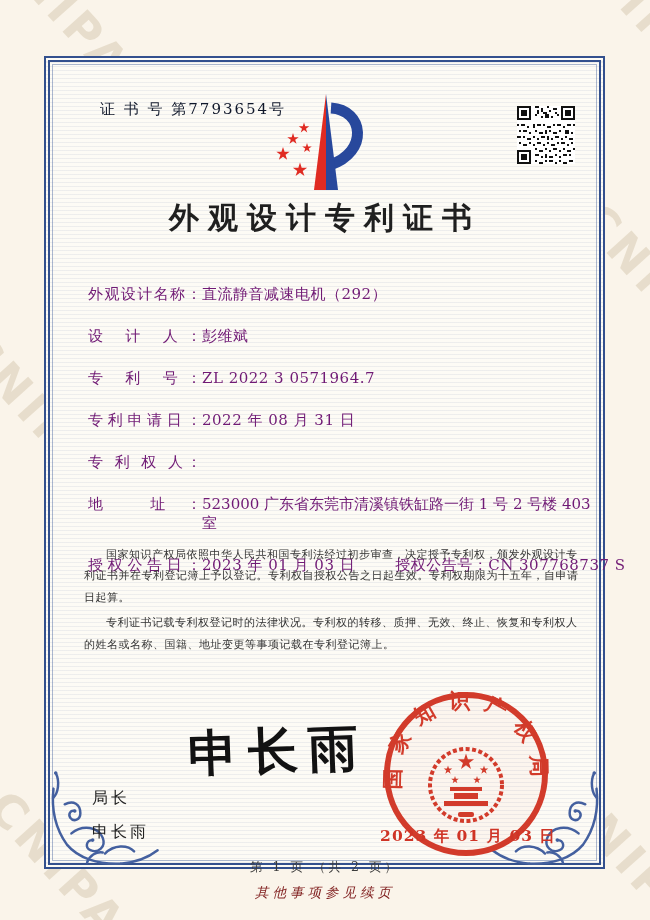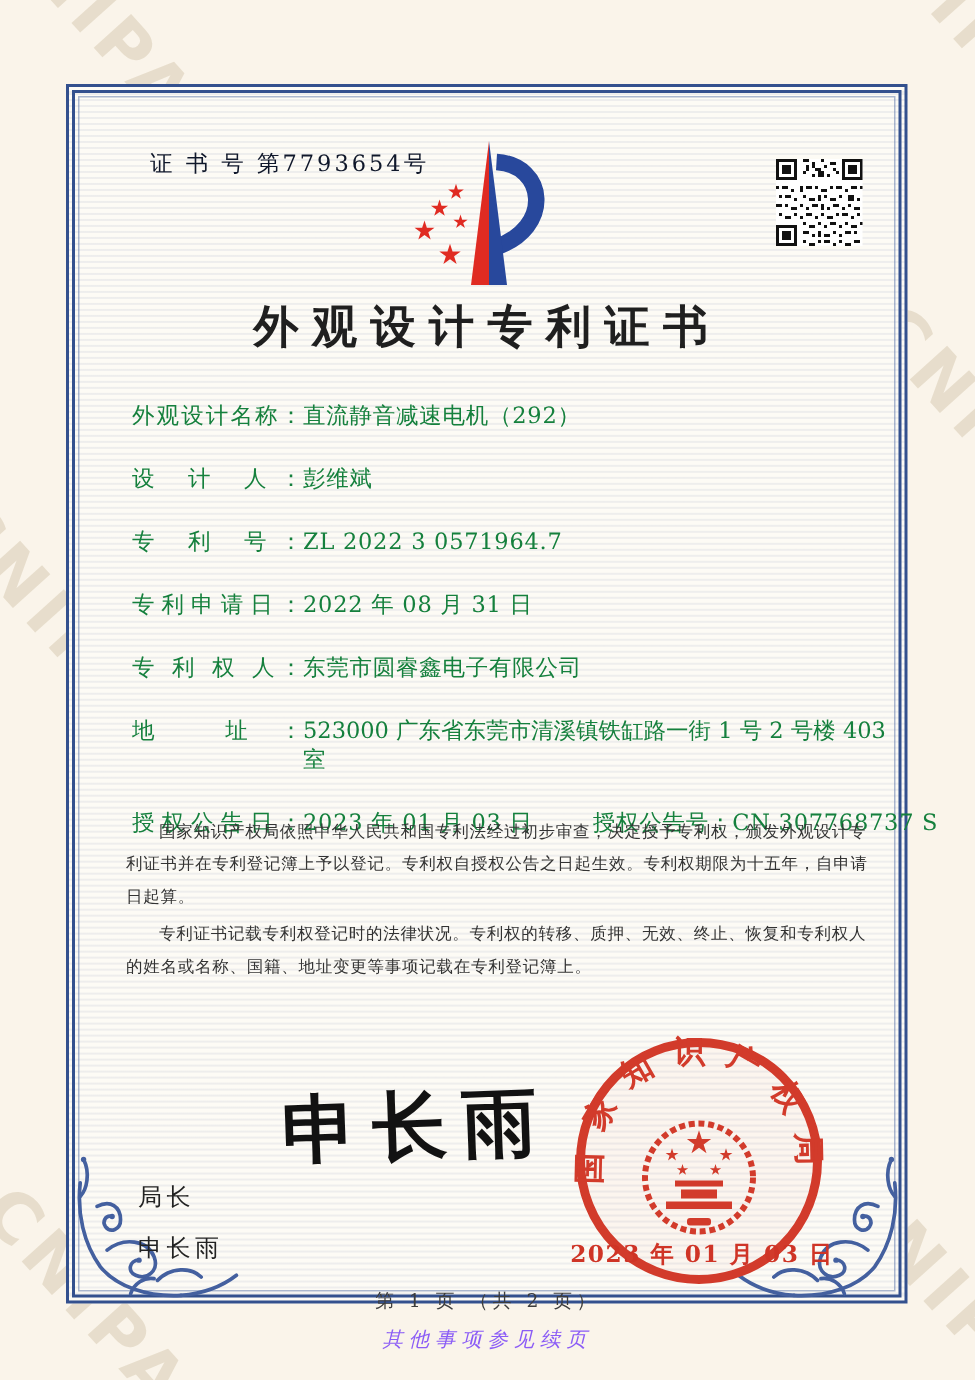--- a/index.html
+++ b/index.html
@@ -22,21 +22,21 @@
   .corner-ornament.right{right:46px;bottom:53px;transform:scaleX(-1);}
 
   .cert-no{position:absolute;left:100px;top:100px;font-size:15px;letter-spacing:2px;color:#0f172a;}
 
   .logo{position:absolute;left:50%;top:92px;transform:translateX(-50%);}
   .qr{position:absolute;left:517px;top:106px;width:58px;height:58px;}
 
   .doc-title{position:absolute;left:0;top:198px;width:100%;text-align:center;
              font-size:30px;font-weight:700;letter-spacing:9px;color:#1f1f1f;}
 
-  .fields{position:absolute;left:88px;top:268px;right:56px;color:#15803d;}
+  .fields{position:absolute;left:88px;top:285px;right:56px;color:#701a75;}
   .frow{display:flex;align-items:baseline;margin-bottom:23px;font-size:15px;letter-spacing:0.5px;}
   .flabel{display:inline-block;width:114px;text-align:justify;text-align-last:justify;flex:0 0 auto;}
   .fvalue{white-space:nowrap;}
   .frow.addr .fvalue{white-space:normal;letter-spacing:0;}
   .grant-group2{margin-left:40px;display:flex;align-items:baseline;}
   .glabel{flex:0 0 auto;}
 
   .body-text{position:absolute;left:84px;right:62px;top:544px;color:#333;}
   .body-text p{margin:0 0 4px 0;font-size:11px;line-height:1.95;text-indent:2em;
                letter-spacing:0.5px;}
@@ -46,21 +46,21 @@
   .autograph{position:absolute;left:188px;top:718px;font-size:50px;font-weight:600;color:#121212;
              letter-spacing:10px;transform:rotate(-2deg);white-space:nowrap;}
 
   .seal{position:absolute;left:377px;top:690px;}
   .seal-date{position:absolute;left:380px;top:826px;width:176px;text-align:center;
              color:#cf3426;font-weight:bold;font-size:15.5px;letter-spacing:1px;white-space:nowrap;}
 
   .page-num{position:absolute;left:0;top:841px;width:100%;text-align:center;
             font-size:12.5px;letter-spacing:3px;color:#3c3c3c;margin-top:18px;}
   .continuation-note{position:absolute;left:0;top:884px;width:100%;text-align:center;
-            font-size:13.5px;letter-spacing:4px;color:#8b5cf6;font-style:italic;}
+            font-size:13.5px;letter-spacing:4px;color:#7f1d1d;font-style:italic;}
 </style>
 </head>
 <body>
 
 <div class="page">
 
   <div class="wm" style="left:-28px;top:-20px;">CNIPA</div>
   <div class="wm" style="left:545px;top:-26px;">CNIPA</div>
   <div class="wm" style="left:-58px;top:380px;">CNIPA</div>
   <div class="wm" style="left:560px;top:250px;">CNIPA</div>
@@ -148,21 +148,20 @@
     <div class="frow">
       <span class="flabel">专 利 号：</span>
       <span class="fvalue">ZL 2022 3 0571964.7</span>
     </div>
     <div class="frow">
       <span class="flabel">专利申请日：</span>
       <span class="fvalue">2022 年 08 月 31 日</span>
     </div>
     <div class="frow">
       <span class="flabel">专 利 权 人：</span>
-      <span class="fvalue">东莞市圆睿鑫电子有限公司</span>
     </div>
     <div class="frow addr">
       <span class="flabel">地 址：</span>
       <span class="fvalue">523000 广东省东莞市清溪镇铁缸路一街 1 号 2 号楼 403 室</span>
     </div>
     <div class="frow">
       <span class="flabel">授权公告日：</span>
       <span class="fvalue">2023 年 01 月 03 日</span>
       <span class="grant-group2">
         <span class="glabel">授权公告号：</span>

